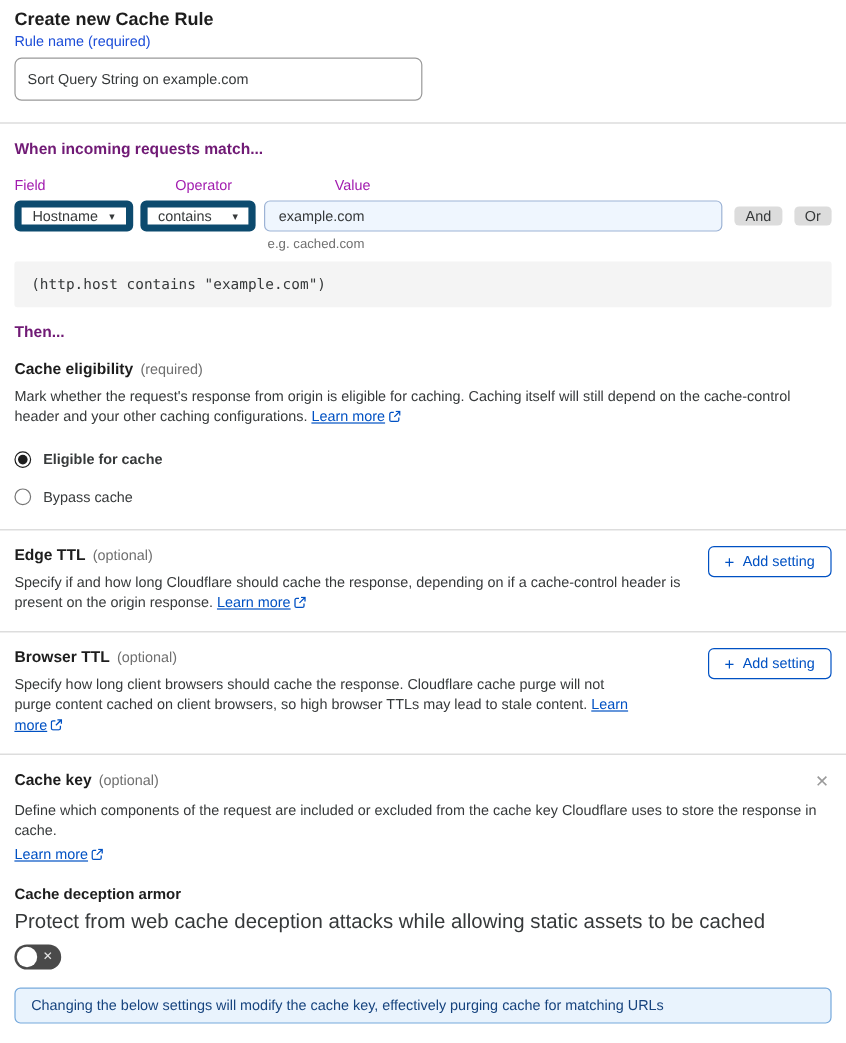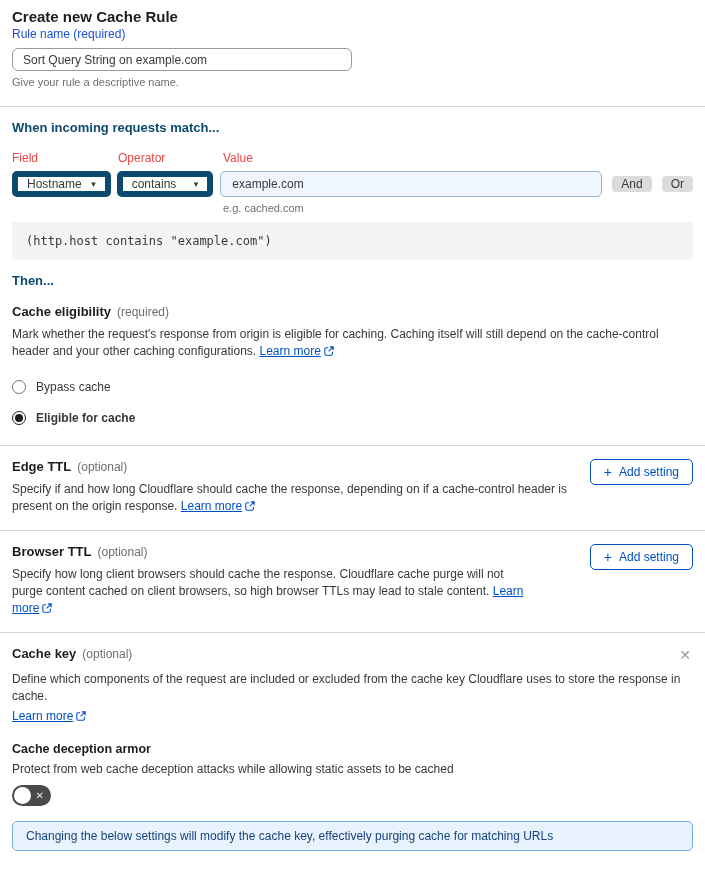--- a/index.html
+++ b/index.html
@@ -10,35 +10,35 @@
     color: #36393a;
     -webkit-font-smoothing: antialiased;
   }
   .container { padding: 8px 12px 24px; }
 
   h1.page-title { font-size: 15px; font-weight: 700; color: #1d1d1d; }
 
   .field-label { display: block; font-size: 12px; color: #1d4ed8; margin-top: 2px; }
   .text-input {
     margin-top: 7px;
-    width: 340px; height: 23px;
+    width: 340px; height: 36px;
     padding: 0 10px;
     font-family: "Liberation Sans", sans-serif;
     font-size: 12px; color: #36393a;
     border: 1px solid #999999; border-radius: 6px;
     background: #fff; outline: none;
   }
   .helper { margin-top: 5px; font-size: 11px; color: #6f6f6f; }
 
   hr.divider { border: none; border-top: 1px solid #d5d5d5; margin: 18px -12px 0; }
 
-  h2.section-heading { margin-top: 13px; font-size: 13px; font-weight: 700; color: #0c4a6e; }
-
-  
-  .match-labels { display: flex; margin-top: 16px; font-size: 12px; color: #ef4444; }
+  h2.section-heading { margin-top: 13px; font-size: 13px; font-weight: 700; color: #701a75; }
+
+  
+  .match-labels { display: flex; margin-top: 16px; font-size: 12px; color: #a21caf; gap: 28px; }
   .match-labels .lbl-field { width: 106px; }
   .match-labels .lbl-operator { width: 105px; }
   .match-controls { display: flex; align-items: center; margin-top: 6px; }
   .select {
     height: 26px; background: #fff;
     border: 6px solid #0c4a6e; border-radius: 5px;
     display: flex; align-items: center; justify-content: space-between;
     padding: 0 9px; font-size: 12px; cursor: pointer;
   }
   .select-field { width: 100px; }
@@ -105,21 +105,21 @@
   .desc.narrow-browser { max-width: 522px; }
 
   .close-btn {
     background: none; border: none; color: #9a9a9a; font-size: 14px;
     cursor: pointer; line-height: 14px; padding: 2px;
   }
 
   
   .toggle-block { margin-top: 16px; }
   .toggle-title { font-size: 12.5px; font-weight: 700; color: #1d1d1d; }
-  .toggle-desc { margin-top: 6px; font-size: 12px; color: #36393a; }
+  .toggle-desc { margin-top: 6px; font-size: 17px; color: #36393a; }
   .toggle {
     margin-top: 9px; width: 39px; height: 21px; border-radius: 11px;
     position: relative; cursor: pointer; flex: none;
   }
   .toggle[data-on="false"] { background: #4a4a4a; }
   .knob {
     position: absolute; top: 2px; width: 17px; height: 17px;
     border-radius: 50%; background: #fff;
   }
   .toggle[data-on="false"] .knob { left: 2px; }
@@ -138,21 +138,20 @@
 </head>
 <body>
 
 <div class="container">
 
   <h1 class="page-title">Create new Cache Rule</h1>
 
   
   <label class="field-label">Rule name (required)</label>
   <input class="text-input" type="text" value="Sort Query String on example.com" style="">
-  <div class="helper">Give your rule a descriptive name.</div>
 
   <hr class="divider">
 
   
   <h2 class="section-heading">When incoming requests match...</h2>
 
   <div class="match-labels">
     <span class="lbl-field">Field</span>
     <span class="lbl-operator">Operator</span>
     <span class="lbl-value">Value</span>
@@ -184,27 +183,27 @@
       <span class="sub-title">Cache eligibility</span>
       <span class="badge">(required)</span>
     </div>
     <p class="desc"><span>Mark whether the request's response from origin is eligible for caching. Caching itself will still depend on the cache-control header and your other caching configurations.</span>
       <a class="link"><span>Learn more</span><span class="ext-icon"><svg width="10" height="10" viewBox="0 0 12 12">
               <path d="M5 2H2.5A1.5 1.5 0 0 0 1 3.5v6A1.5 1.5 0 0 0 2.5 11h6A1.5 1.5 0 0 0 10 9.5V7" fill="none" stroke="currentColor" stroke-width="1.3"></path>
               <path d="M7 1h4v4M11 1L5.5 6.5" fill="none" stroke="currentColor" stroke-width="1.3"></path>
             </svg></span></a>
     </p>
     <div class="radio-group">
+      <div class="radio-row" data-selected="true">
+        <span class="radio"></span>
+        <span class="radio-option-label">Eligible for cache</span>
+      </div>
       <div class="radio-row" data-selected="false">
         <span class="radio"></span>
         <span class="radio-option-label">Bypass cache</span>
-      </div>
-      <div class="radio-row" data-selected="true">
-        <span class="radio"></span>
-        <span class="radio-option-label">Eligible for cache</span>
       </div>
     </div>
   </div>
 
   <hr class="divider" style="margin-top:15px;">
 
   
   <div class="setting-block">
     <div class="setting-head-row">
       <div>

